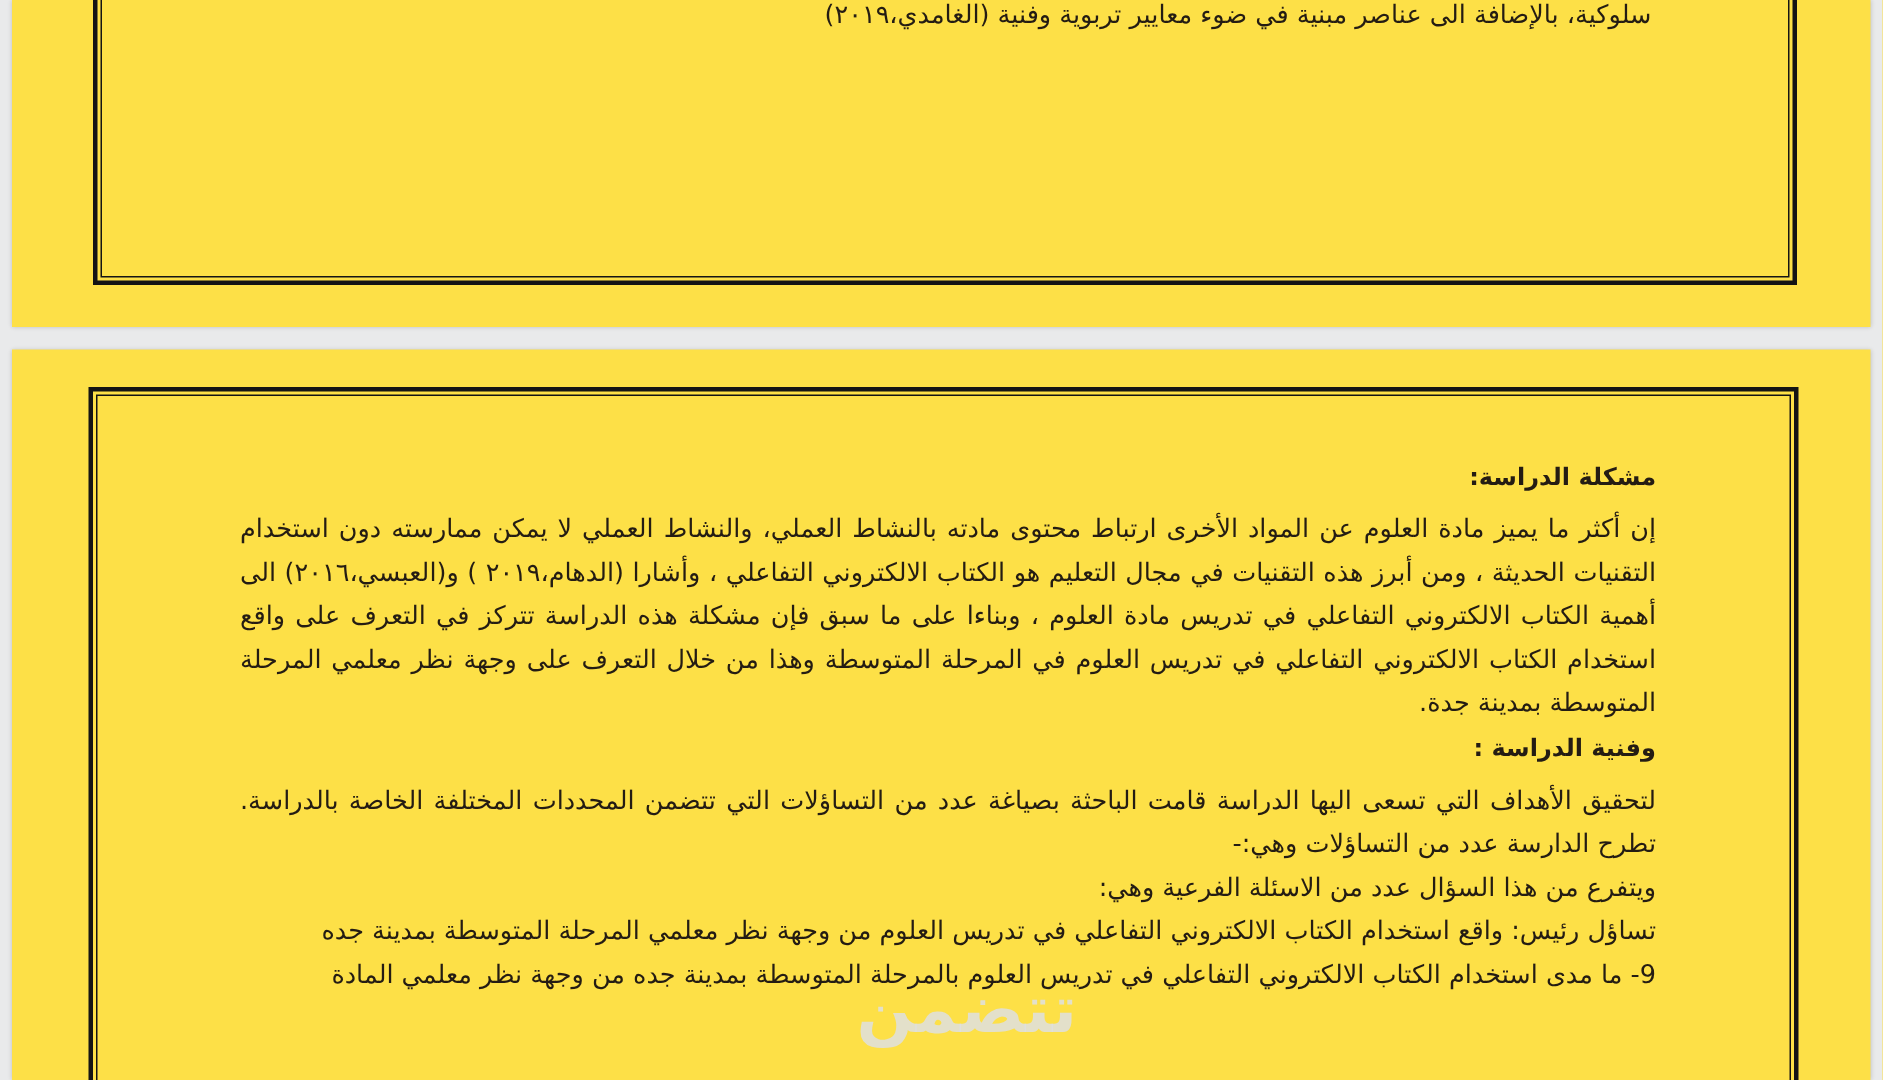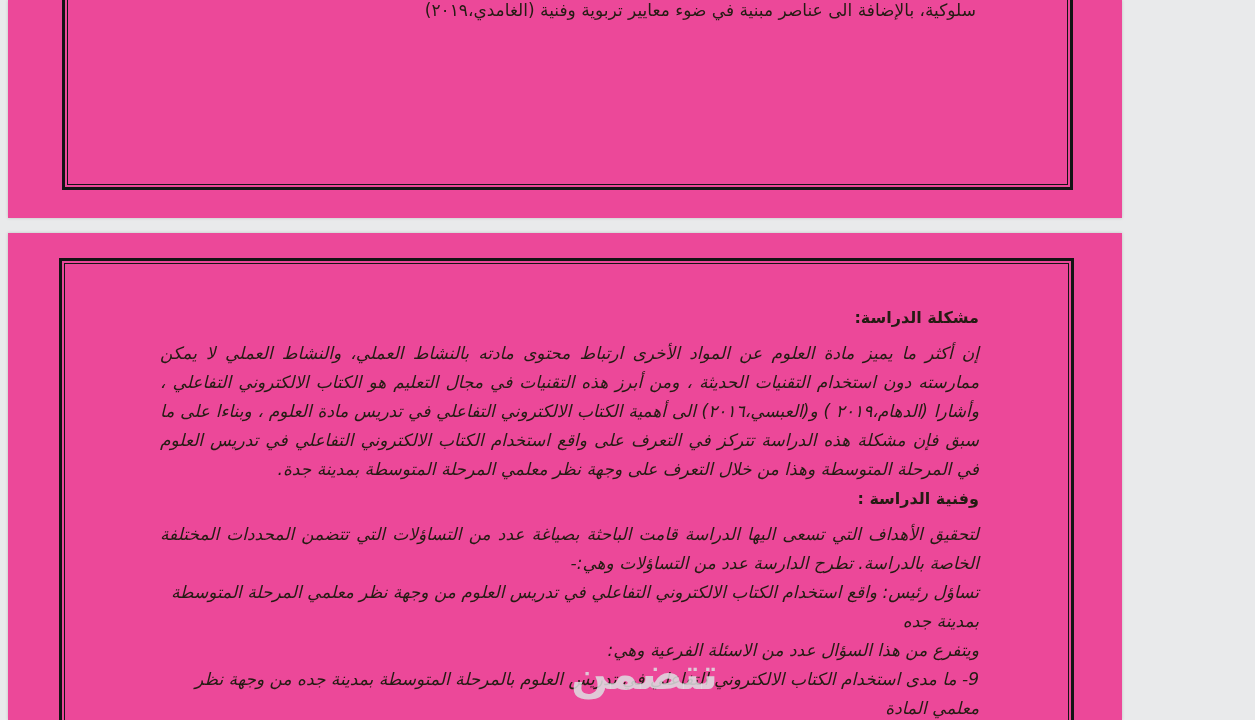--- a/index.html
+++ b/index.html
@@ -14,22 +14,22 @@
     font-family: "DejaVu Sans", sans-serif;
     position: relative;
   }
   .viewport {
     position: absolute;
     inset: 0;
   }
   .page {
     position: absolute;
     left: 8px;
-    width: 1114px;
-    background: #ec4899;
+    width: 1239px;
+    background: #fde047;
     box-shadow: 0 0 3px rgba(0,0,0,0.18);
     overflow: hidden;
   }
   .page-1 {
     top: 0;
     height: 218px;
   }
   .page-2 {
     top: 233px;
     height: 487px;
@@ -84,21 +84,20 @@
   }
   .heading + .para + .heading,
   .heading.second {
     margin-top: 2px;
   }
   .para {
     font-size: 17px;
     line-height: 29px;
     margin: 0;
     text-align: right;
-    font-style: italic;
   }
   .justify {
     text-align: justify;
     text-align-last: right;
   }
   .watermark {
     position: absolute;
     left: 538px;
     top: 648px;
     width: 180px;
@@ -124,22 +123,22 @@
   </section>
 
   <section class="page page-2">
     <div class="frame frame-2">
       <div class="frame-inner"></div>
       <div class="content">
         <h2 class="heading">مشكلة الدراسة:</h2>
         <p class="para justify">إن أكثر ما يميز مادة العلوم عن المواد الأخرى ارتباط محتوى مادته بالنشاط العملي، والنشاط العملي لا يمكن ممارسته دون استخدام التقنيات الحديثة ، ومن أبرز هذه التقنيات في مجال التعليم هو الكتاب الالكتروني التفاعلي ، وأشارا (الدهام،٢٠١٩ ) و(العبسي،٢٠١٦) الى أهمية الكتاب الالكتروني التفاعلي في تدريس مادة العلوم ، وبناءا على ما سبق فإن مشكلة هذه الدراسة تتركز في التعرف على واقع استخدام الكتاب الالكتروني التفاعلي في تدريس العلوم في المرحلة المتوسطة وهذا من خلال التعرف على وجهة نظر معلمي المرحلة المتوسطة بمدينة جدة.</p>
         <h2 class="heading second">وفنية الدراسة :</h2>
         <p class="para justify">لتحقيق الأهداف التي تسعى اليها الدراسة قامت الباحثة بصياغة عدد من التساؤلات التي تتضمن المحددات المختلفة الخاصة بالدراسة. تطرح الدارسة عدد من التساؤلات وهي:-</p>
+        <p class="para">ويتفرع من هذا السؤال عدد من الاسئلة الفرعية وهي:</p>
         <p class="para">تساؤل رئيس: واقع استخدام الكتاب الالكتروني التفاعلي في تدريس العلوم من وجهة نظر معلمي المرحلة المتوسطة بمدينة جده</p>
-        <p class="para">ويتفرع من هذا السؤال عدد من الاسئلة الفرعية وهي:</p>
         <p class="para">9- ما مدى استخدام الكتاب الالكتروني التفاعلي في تدريس العلوم بالمرحلة المتوسطة بمدينة جده من وجهة نظر معلمي المادة</p>
       </div>
     </div>
   </section>
 
   <div class="watermark">تتضمن</div>
 
 </div>
 
 </body></html>

